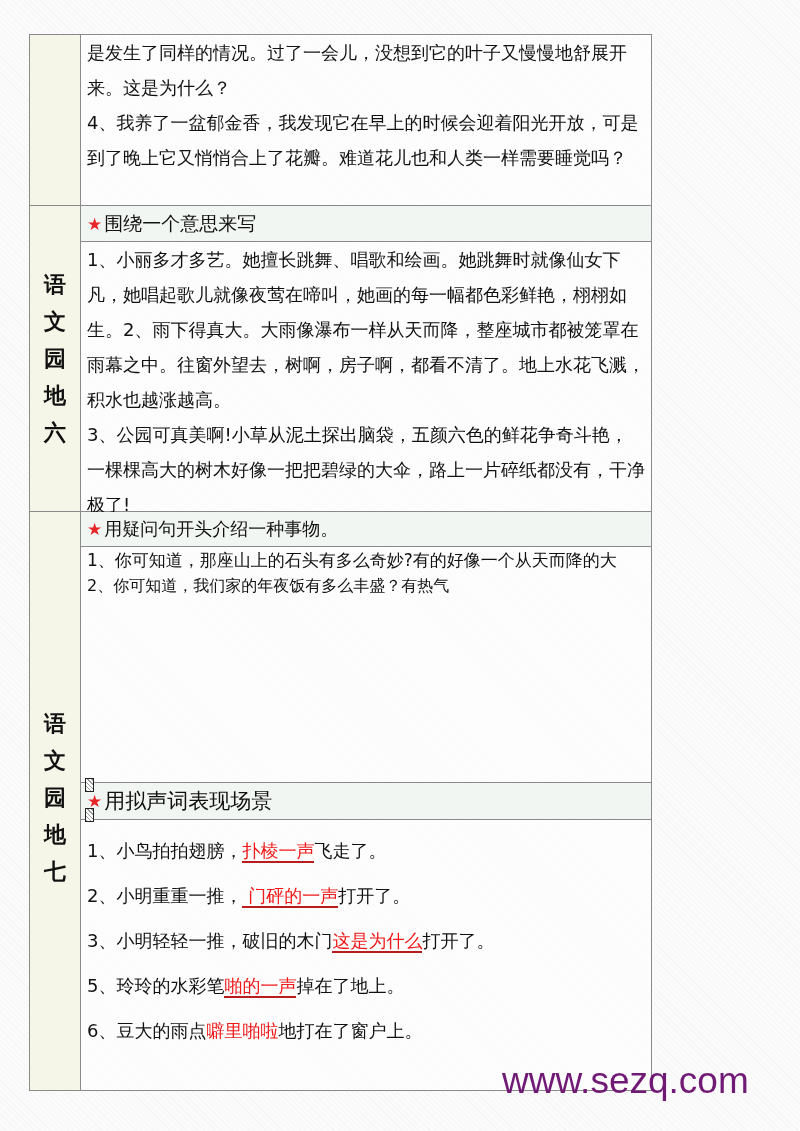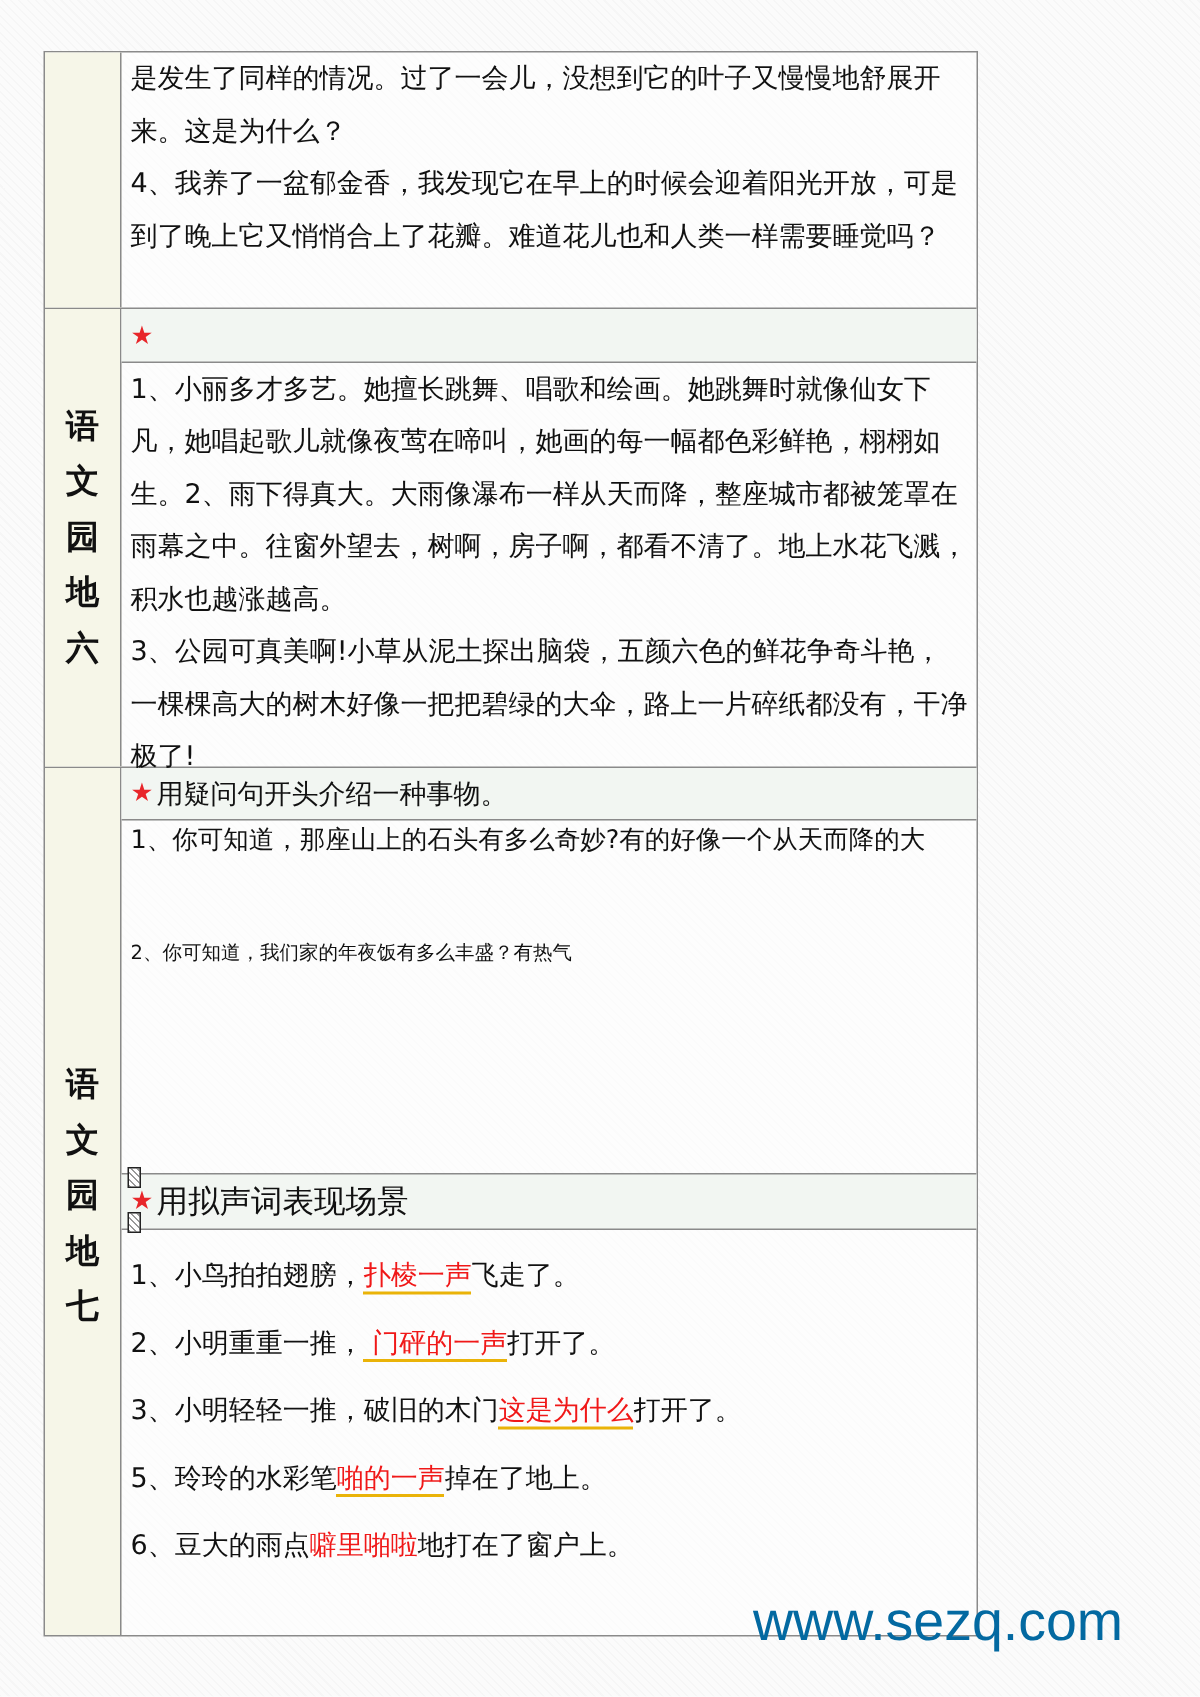--- a/index.html
+++ b/index.html
@@ -25,26 +25,26 @@
   .side span { display:block; line-height:37px; }
   .main { flex:1; }
   .para { padding:0 6px; font-size:18px; line-height:35px; }
   .header {
     background:#f2f6f2; border-bottom:1px solid #8a8a8a; height:35px;
     display:flex; align-items:center; padding-left:6px; font-size:19px;
   }
   .header.h2 { height:36px; }
   .star { color:#e8262a; font-size:17px; margin-right:2px; }
   .line { padding:0 6px; font-size:18px; height:45px; line-height:45px; white-space:nowrap; }
-  .hl { color:#f01818; border-bottom:2px solid #eab308; padding-bottom:0; }
+  .hl { color:#f01818; border-bottom:2px solid #b91c1c; padding-bottom:0; }
   .hl.nou { border-bottom:none; }
   .marker { position:absolute; left:85px; width:9px; height:14px; border:1.5px solid #222; box-sizing:border-box;
     background: repeating-linear-gradient(45deg,#999 0 1px,#fff 1px 3px); }
   .watermark { position:absolute; left:502px; top:1060px; font-family:"Liberation Sans", sans-serif;
-    font-size:37px; color:#0369a1; letter-spacing:0px; }
+    font-size:37px; color:#701a75; letter-spacing:0px; }
 </style>
 </head>
 <body>
 
 <div class="table">
 
   <div class="row" style="height:170px;">
     <div class="side"></div>
     <div class="main" style="padding-top:0px;">
       <div class="para">是发生了同样的情况。过了一会儿，没想到它的叶子又慢慢地舒展开来。这是为什么？</div>
@@ -56,20 +56,21 @@
     <div class="side">
       <span>语</span>
       <span>文</span>
       <span>园</span>
       <span>地</span>
       <span>六</span>
     </div>
     <div class="main">
       <div class="header">
         <span class="star">★</span>
+        <span>围绕一个意思来写</span>
       </div>
       <div class="para">1、小丽多才多艺。她擅长跳舞、唱歌和绘画。她跳舞时就像仙女下凡，她唱起歌儿就像夜莺在啼叫，她画的每一幅都色彩鲜艳，栩栩如生。2、雨下得真大。大雨像瀑布一样从天而降，整座城市都被笼罩在雨幕之中。往窗外望去，树啊，房子啊，都看不清了。地上水花飞溅，积水也越涨越高。</div>
       <div class="para">3、公园可真美啊!小草从泥土探出脑袋，五颜六色的鲜花争奇斗艳，一棵棵高大的树木好像一把把碧绿的大伞，路上一片碎纸都没有，干净极了!</div>
     </div>
   </div>
 
   <div class="row" style="height:578px;">
     <div class="side" style="justify-content:flex-start; padding-top:193px;">
       <span>语</span>
       <span>文</span>
@@ -77,21 +78,21 @@
       <span>地</span>
       <span>七</span>
     </div>
     <div class="main">
       <div class="header" style="height:34px; font-size:18px;">
         <span class="star">★</span>
         <span>用疑问句开头介绍一种事物。</span>
       </div>
       <div style="height:235px;">
         <div class="para" style="line-height:26px; font-size:17px;">1、你可知道，那座山上的石头有多么奇妙?有的好像一个从天而降的大</div>
-        <div class="para" style="line-height:26px; font-size:13px; margin-top:50px;">2、你可知道，我们家的年夜饭有多么丰盛？有热气</div>
+        <div class="para" style="line-height:26px; font-size:16px; ">2、你可知道，我们家的年夜饭有多么丰盛？有热气</div>
       </div>
       <div class="header h2" style="border-top:1px solid #8a8a8a; font-size:21px;">
         <span class="star">★</span>
         <span>用拟声词表现场景</span>
       </div>
       <div style="padding-top:8px;">
         <div class="line">
           <span>1、小鸟拍拍翅膀，</span><span class="hl">扑棱一声</span><span>飞走了。</span>
         </div>
         <div class="line">

